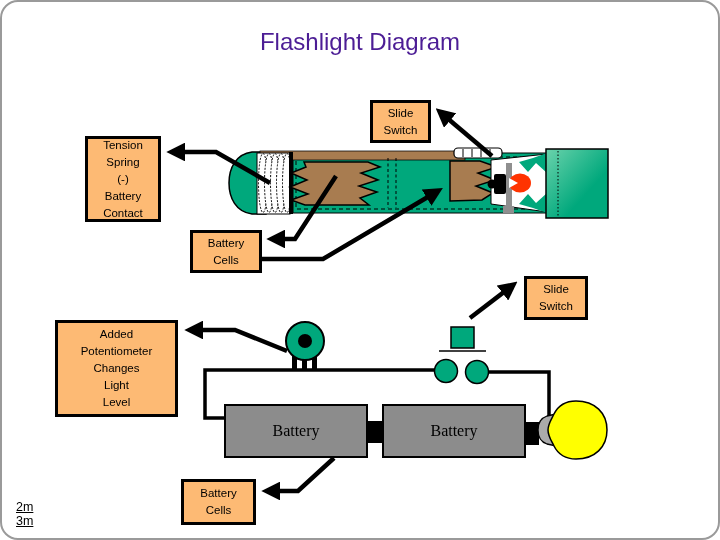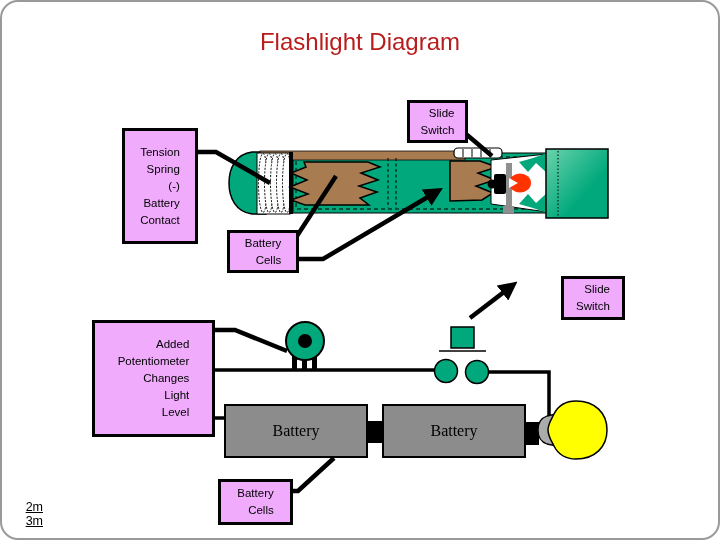--- a/index.html
+++ b/index.html
@@ -3,44 +3,44 @@
 <meta charset="utf-8">
 <style>
   html,body{margin:0;padding:0;background:#fff;}
   .slide{
     position:relative;width:720px;height:540px;box-sizing:border-box;
     background:#fff;border:2px solid #9a9a9a;border-radius:18px;overflow:hidden;
     font-family:"Liberation Sans",sans-serif;color:#000;
   }
   .title{
     position:absolute;left:0;right:0;top:26px;text-align:center;
-    font:400 24px/28px "Liberation Sans",sans-serif;color:#b91c1c;
+    font:400 24px/28px "Liberation Sans",sans-serif;color:#4c1d95;
   }
   .art{position:absolute;left:0;top:0;pointer-events:none;}
   .batt{
     position:absolute;top:402px;width:144px;height:54px;box-sizing:border-box;
     background:#8c8c8c;border:2px solid #000;
     display:flex;align-items:center;justify-content:center;
     font:16px "Liberation Serif",serif;color:#000;
   }
   #batt-left{left:222px;}
   #batt-right{left:380px;}
   .callout{
-    position:absolute;box-sizing:border-box;background:#f0abfc;border:3px solid #000;
-    display:flex;align-items:center;justify-content:center;text-align:right;
-    white-space:pre-line;font:11.5px/17px "Liberation Sans",sans-serif;color:#000;margin-left:37px;
+    position:absolute;box-sizing:border-box;background:#fdba74;border:3px solid #000;
+    display:flex;align-items:center;justify-content:center;text-align:center;
+    white-space:pre-line;font:11.5px/17px "Liberation Sans",sans-serif;color:#000;
   }
   #co-slide-switch-top{left:368px;top:98px;width:61px;height:43px;}
-  #co-tension-spring{left:83px;top:126px;width:76px;height:116px;}
+  #co-tension-spring{left:83px;top:134px;width:76px;height:86px;}
   #co-battery-cells-top{left:188px;top:228px;width:72px;height:43px;}
   #co-slide-switch-right{left:522px;top:274px;width:64px;height:44px;}
-  #co-added-pot{left:53px;top:318px;width:123px;height:117px;}
+  #co-added-pot{left:53px;top:318px;width:123px;height:97px;}
   #co-battery-cells-bottom{left:179px;top:477px;width:75px;height:46px;}
   .timers{
-    position:absolute;left:14px;top:498px;width:27px;text-align:right;
+    position:absolute;left:14px;top:498px;width:27px;
     font:12.5px/14px "Liberation Sans",sans-serif;
     text-decoration:underline;
   }
   .pagenum{
     position:absolute;right:8px;top:513px;
     font:12px "Liberation Serif",serif;
     margin-top:36px;
   }
 </style>
 </head>

